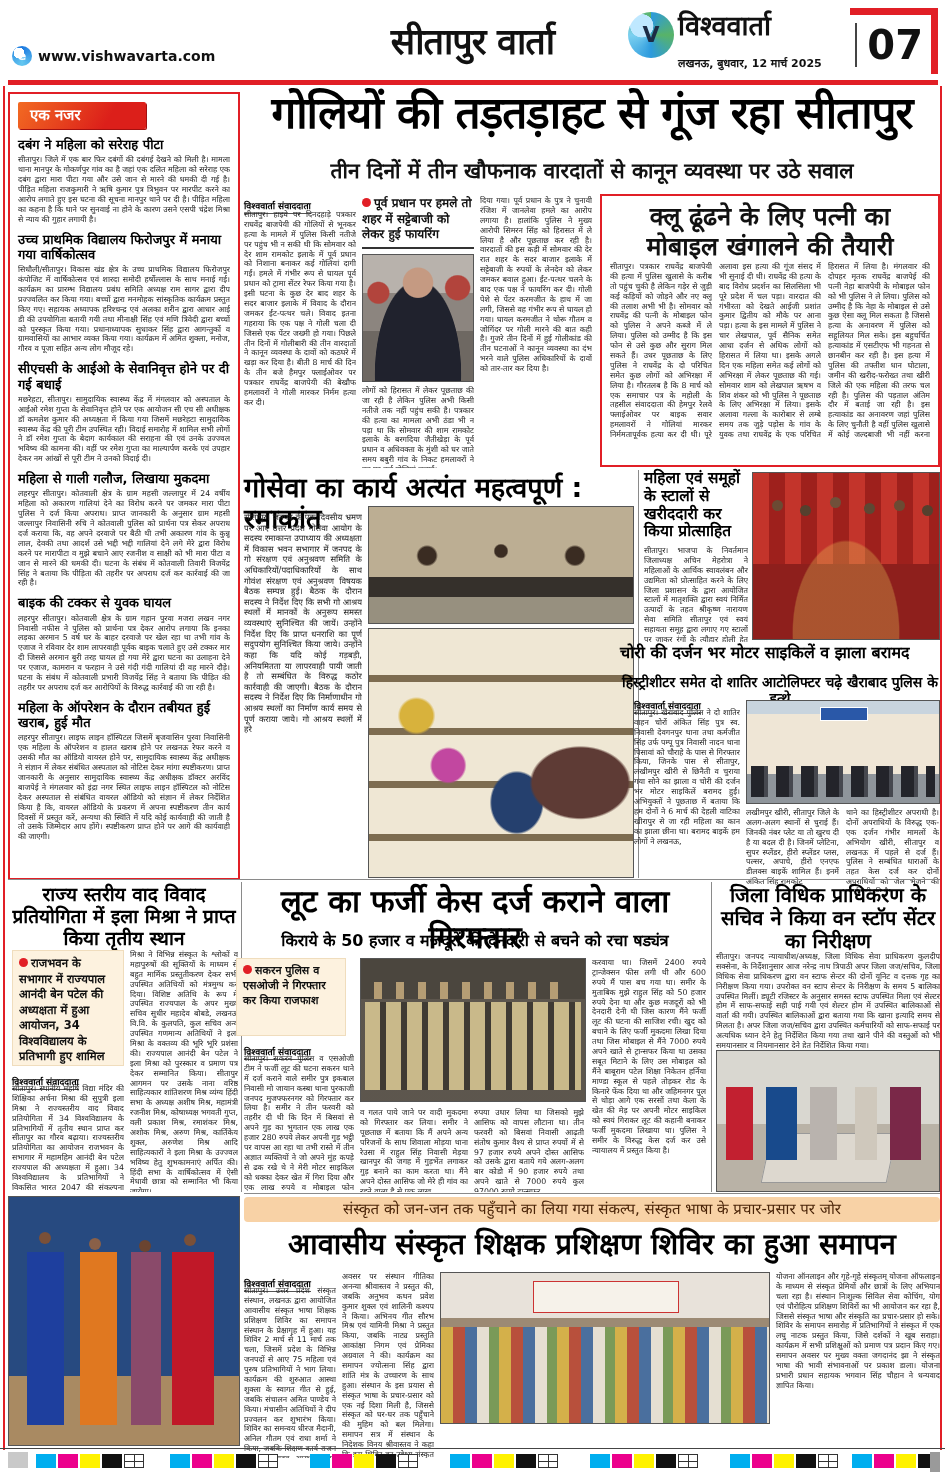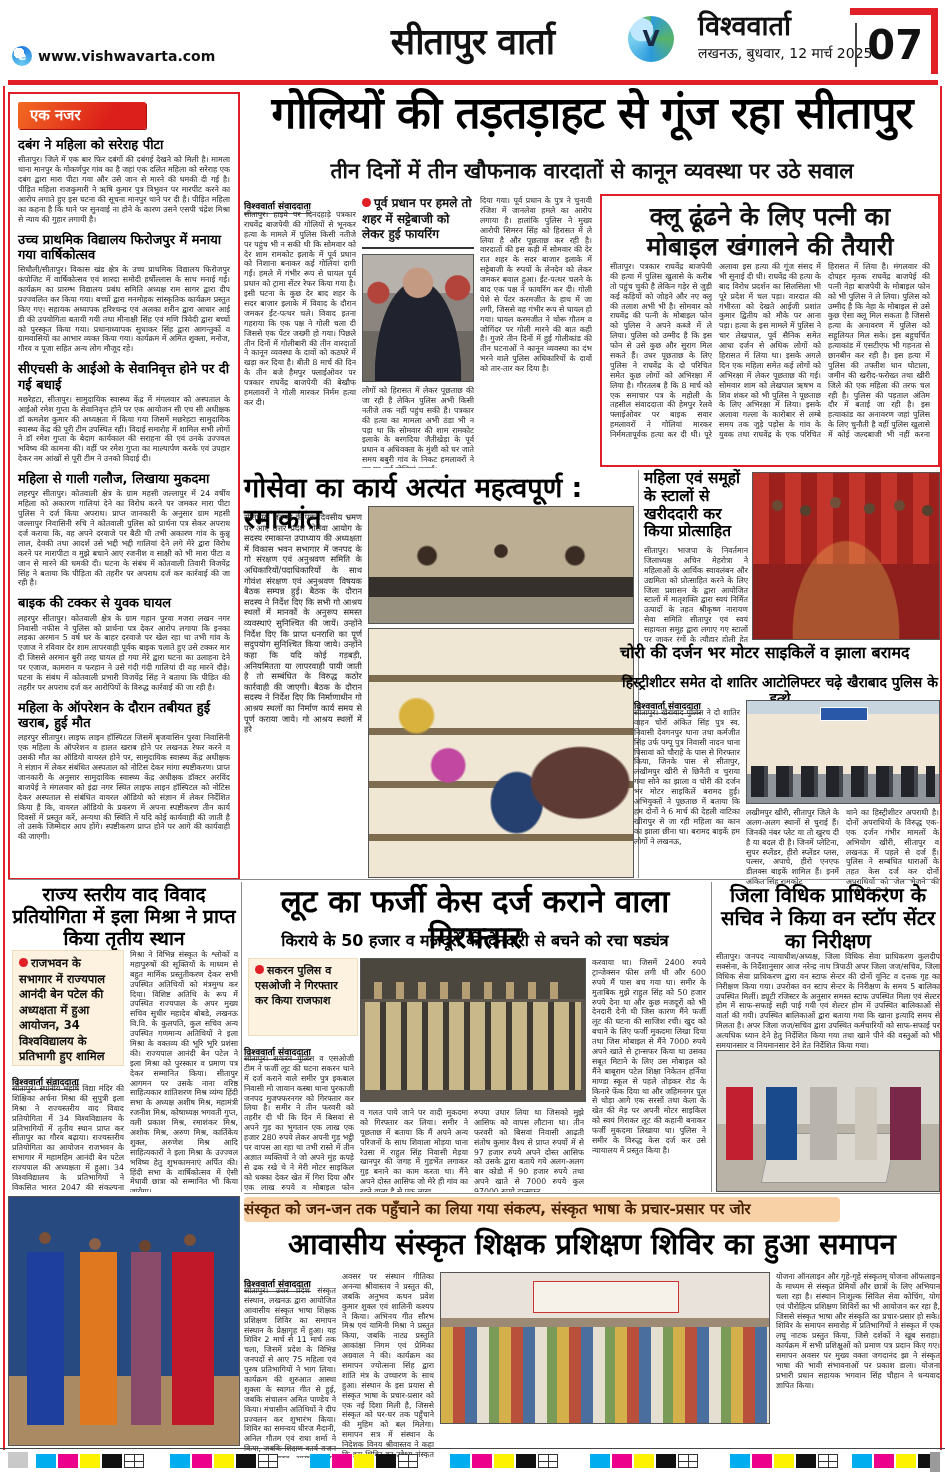--- a/index.html
+++ b/index.html
@@ -7,29 +7,29 @@
   .page{position:relative;width:945px;height:1474px;background:#fff;margin:0 auto;
         font-family:"DejaVu Sans","Liberation Sans",sans-serif;color:#111;overflow:hidden}
   .abs{position:absolute}
   .frame{position:absolute;left:3px;top:86px;width:939px;height:1364px;
          border-left:2px solid #e11f26;border-right:2px solid #e11f26;pointer-events:none}
   
   .url{left:12px;top:46px;display:flex;align-items:center;gap:6px;font-weight:700;font-size:14px}
   .e-icon{width:20px;height:20px;border-radius:50%;background:radial-gradient(circle at 35% 35%,#fff 0 28%,transparent 29%),conic-gradient(#1d7ae0,#64c7f0,#1d7ae0);
           color:#fff;font-size:13px;font-weight:700;text-align:center;line-height:20px}
   .sec-title{left:300px;top:16px;width:345px;text-align:center;font-size:36px;font-weight:700;letter-spacing:-1px}
-  .masthead{left:628px;top:12px;display:flex;align-items:flex-end;gap:24px}
+  .masthead{left:628px;top:12px;display:flex;align-items:flex-start;gap:4px}
   .globe{width:46px;height:46px;border-radius:50%;
          background:radial-gradient(circle at 30% 30%,#bfe8ff 0 25%,transparent 26%),
                     conic-gradient(#2c9add,#58b368,#2c9add,#7bd0f0,#58b368);
          position:relative}
   .globe:after{content:"V";position:absolute;left:0;top:0;width:100%;height:100%;text-align:center;line-height:46px;
          color:#1b2b45;font-weight:700;font-size:22px}
   .mast-name{font-size:27px;font-weight:700;line-height:1}
-  .mast-date{font-size:14px;font-weight:400;margin-top:4px}
+  .mast-date{font-size:11px;font-weight:700;margin-top:16px}
   .pgnum-wrap{left:850px;top:8px;width:88px;height:66px;border-top:7px solid #e11f26;border-right:7px solid #e11f26;
               display:flex;align-items:center;justify-content:flex-end}
   .pgnum{font-size:40px;font-weight:700;padding-right:8px;border-left:2px solid #444;padding-left:10px;line-height:1.1}
   .toprule{left:8px;top:80px;width:930px;height:5px;background:#e11f26}
   
   .bt{font-size:7.8px;line-height:1.27;text-align:justify;color:#222;overflow:hidden}
   .bt2{font-size:8.3px;line-height:1.28;text-align:justify;color:#222;overflow:hidden}
   .byline{font-size:9px;font-weight:700;color:#000;border-bottom:1px solid #555;display:inline-block;padding-bottom:1px}
   .hlbox{background:#fdf2df;border:1px solid #f0ddbd;padding:5px 6px;font-weight:700;font-size:11.5px;line-height:1.35;overflow:hidden}
   .dot{display:inline-block;width:9px;height:9px;border-radius:50%;background:#e11f26;margin-right:3px}
@@ -94,22 +94,22 @@
      box-shadow:50px 6px 0 #8a6048,100px 8px 0 #6b4430,145px 2px 0 #7a5038;z-index:2}
   .ph-onestop{background:linear-gradient(180deg,#d9d7d0 0 52%,#b9b2a6 52% 100%)}
   .ph-onestop:before{content:"";position:absolute;left:22%;bottom:6%;width:56%;height:34%;background:#ddd8cf;border:1px solid #999;transform:skewX(-12deg)}
   .ph-onestop:after{content:"";position:absolute;left:0;top:26%;width:100%;height:52%;
      background:linear-gradient(90deg,transparent 0 4%,#c22030 4% 16%,transparent 16% 22%,#184a8c 22% 36%,transparent 36% 42%,#b9b3ae 42% 54%,transparent 54% 62%,#cfc8bc 62% 72%,transparent 72% 78%,#7a2848 78% 92%,transparent 92%)}
   .ph-sanskrit{background:linear-gradient(180deg,#e8e2da 0 30%,#9c8a74 30% 100%)}
   .ph-sanskrit:before{content:"";position:absolute;left:28%;top:5%;width:44%;height:20%;background:#f6f2ea;border:1px solid #c33}
   .ph-sanskrit:after{content:"";position:absolute;left:0;bottom:0;width:100%;height:64%;
      background:repeating-linear-gradient(90deg,#d4b04a 0 12px,#b8503c 12px 24px,#4a6f9e 24px 36px,#e5dfd2 36px 48px,#7a9a58 48px 58px)}
   
-  .banner{left:244px;top:1197px;width:596px;height:25px;background:linear-gradient(180deg,#fbd7ae,#f5c globale) ;background:#f8d2a6;
-          text-align:left;font-size:15px;font-weight:700;color:#4a2408;line-height:25px;border-radius:4px;overflow:hidden}
+  .banner{left:244px;top:1197px;width:696px;height:25px;background:linear-gradient(180deg,#fbd7ae,#f5c globale) ;background:#f8d2a6;
+          text-align:center;font-size:15px;font-weight:400;color:#4a2408;line-height:25px;border-radius:4px;overflow:hidden}
   
   .printrow{left:0;top:1448px;width:945px;height:26px}
   .prule{position:absolute;left:0;top:0;width:945px;height:1px;background:#444}
   .cmyk{position:absolute;top:6px;display:flex;gap:2px}
   .cmyk i{display:block;width:20px;height:14px}
   .c{background:#00aeef}.m{background:#ec008c}.y{background:#fff200}.k{background:#111}
   .reg{width:20px;height:14px;border:1px solid #333;background:
        linear-gradient(#333,#333) 50% 0/1px 100% no-repeat,
        linear-gradient(#333,#333) 0 50%/100% 1px no-repeat,#fff}
   .greyblk{position:absolute;top:4px;background:#c9c9c9}
@@ -220,21 +220,21 @@
     <span class="byline">विश्ववार्ता संवाददाता</span>
   </div>
   <div class="abs bt" style="left:12px;top:1084px;width:112px;height:108px">सीतापुर। स्थानीय महर्षि विद्या मंदिर की शिक्षिका अर्चना मिश्रा की सुपुत्री इला मिश्रा ने राज्यस्तरीय वाद विवाद प्रतियोगिता में 34 विश्वविद्यालय के प्रतिभागियों में तृतीय स्थान प्राप्त कर सीतापुर का गौरव बढ़ाया। राज्यस्तरीय प्रतियोगिता का आयोजन राजभवन के सभागार में महामहिम आनंदी बेन पटेल राज्यपाल की अध्यक्षता में हुआ। 34 विश्वविद्यालय के प्रतिभागियों ने विकसित भारत 2047 की संकल्पना विषय पर अपने विचार प्रस्तुत किये। लखनऊ विश्व विद्यालय की परास्नातक भूगोल प्रथम वर्ष की मेधावी छात्रा इला</div>
   <div class="abs bt" style="left:130px;top:950px;width:108px;height:242px">मिश्रा ने विभिन्न संस्कृत के श्लोकों व महापुरुषों की सूक्तियों के माध्यम से बहुत मार्मिक प्रस्तुतीकरण देकर सभी उपस्थित अतिथियों को मंत्रमुग्ध कर दिया। विशिष्ट अतिथि के रूप में उपस्थित राज्यपाल के अपर मुख्य सचिव सुधीर महादेव बोबडे, लखनऊ वि.वि. के कुलपति, कुल सचिव अन्य उपस्थित गणमान्य अतिथियों ने इला मिश्रा के वक्तव्य की भूरि भूरि प्रशंसा की। राज्यपाल आनंदी बेन पटेल ने इला मिश्रा को पुरस्कार व प्रमाण पत्र देकर सम्मानित किया। सीतापुर आगमन पर उसके नाना वरिष्ठ साहित्यकार शांतिशरण मिश्र व्यंग्य हिंदी सभा के अध्यक्ष अशीष मिश्र, महामंत्री रजनीश मिश्र, कोषाध्यक्ष भगवती गुप्त, वली प्रकाश मिश्र, रमाशंकर मिश्र, अशोक मिश्र, अरुण मिश्र, कार्तिकेय शुक्ल, अरुणेश मिश्र आदि साहित्यकारों ने इला मिश्रा के उज्ज्वल भविष्य हेतु शुभकामनाएं अर्पित की। हिंदी सभा के वार्षिकोत्सव में ऐसी मेधावी छात्रा को सम्मानित भी किया जायेगा।</div>
   <div class="ph ph-women" style="left:8px;top:1196px;width:232px;height:250px"></div>
 
   <div class="abs rule" style="left:241px;top:882px;width:1px;height:310px"></div>
 
   <div class="abs h-mid" style="left:244px;top:884px;width:462px;font-size:31px;text-align:center">लूट का फर्जी केस दर्ज कराने वाला गिरफ्तार</div>
   <div class="abs h-mid" style="left:244px;top:932px;width:462px;font-size:16px;text-align:center">किराये के 50 हजार व मजदूरों की देनदारी से बचने को रचा षड्यंत्र</div>
-  <div class="abs hlbox" style="left:248px;top:958px;width:110px;height:78px;font-size:11px">
+  <div class="abs hlbox" style="left:236px;top:958px;width:110px;height:78px;font-size:11px">
     <span class="dot"></span><span>सकरन पुलिस व एसओजी ने गिरफ्तार कर किया राजफाश</span>
   </div>
   <div class="abs" style="left:244px;top:1040px">
     <span class="byline">विश्ववार्ता संवाददाता</span>
   </div>
   <div class="abs bt" style="left:244px;top:1054px;width:110px;height:138px">सीतापुर। सकरन पुलिस व एसओजी टीम ने फर्जी लूट की घटना सकरन थाने में दर्ज कराने वाले समीर पुत्र इकबाल निवासी मो जायान कस्बा थाना पुरकाजी जनपद मुजफ्फरनगर को गिरफ्तार कर लिया है। समीर ने तीन फरवरी को तहरीर दी थी कि दिन में बिसवां से अपने गुड़ का भुगतान एक लाख एक हजार 280 रुपये लेकर अपनी गुड़ भट्ठी पर वापस आ रहा था तभी रास्ते में तीन अज्ञात व्यक्तियों ने जो अपने मुंह कपड़े से ढक रखे थे ने मेरी मोटर साइकिल को धक्का देकर खेत में गिरा दिया और एक लाख रुपये व मोबाइल फोन छीनकर भाग गये। पुलिस ने केस दर्ज कर विवेचना के दौरान प्रकरण भ्रामक</div>
   <div class="ph ph-policegrp" style="left:360px;top:958px;width:226px;height:144px"></div>
   <div class="abs bt" style="left:360px;top:1108px;width:108px;height:84px">व गलत पाये जाने पर वादी मुकदमा को गिरफ्तार कर लिया। समीर ने पूछताछ में बताया कि मैं अपने अन्य परिजनों के साथ शिवाला मोड़या थाना रेउसा में राहुल सिंह निवासी मेड़या खानपुर की जगह में गुड़भेंत लगाकर गुड़ बनाने का काम करता था। मैंने अपने दोस्त आसिफ जो मेरे ही गांव का रहने वाला है से एक लाख</div>
   <div class="abs bt" style="left:474px;top:1108px;width:110px;height:84px">रुपया उधार लिया था जिसको मुझे आसिफ को वापस लौटाना था। तीन फरवरी को बिसवां निवासी आढ़ती संतोष कुमार वैश्य से प्राप्त रुपयों में से 97 हजार रुपये अपने दोस्त आसिफ को उसके द्वारा बताये गये अलग-अलग बार कोडो में 90 हजार रुपये तथा अपने खाते से 7000 रुपये कुल 97000 रुपये ट्रान्सफर</div>
   <div class="abs bt" style="left:592px;top:958px;width:114px;height:234px">करवाया था। जिसमें 2400 रुपये ट्रान्जेक्सन फीस लगी थी और 600 रुपये मैं पास बच गया था। समीर के मुताबिक मुझे राहुल सिंह को 50 हजार रुपये देना था और कुछ मजदूरों को भी देनदारी देनी थी जिस कारण मैंने फर्जी लूट की घटना की साजिश रची। खुद को बचाने के लिए फर्जी मुकदमा लिखा दिया तथा जिस मोबाइल से मैंने 7000 रुपये अपने खाते से ट्रान्सफर किया था उसका सबूत मिटाने के लिए उस मोबाइल को मैंने बाबूराम पटेल शिक्षा निकेतन हर्निया माण्डा स्कूल से पहले तोड़कर रोड के किनारे फेंक दिया था और जहिमनगर पुल से थोड़ा आगे एक सरसों तथा केला के खेत की मेड़ पर अपनी मोटर साइकिल को स्वयं गिराकर लूट की कहानी बनाकर फर्जी मुकदमा लिखाया था। पुलिस ने समीर के विरुद्ध केस दर्ज कर उसे न्यायालय में प्रस्तुत किया है।</div>

